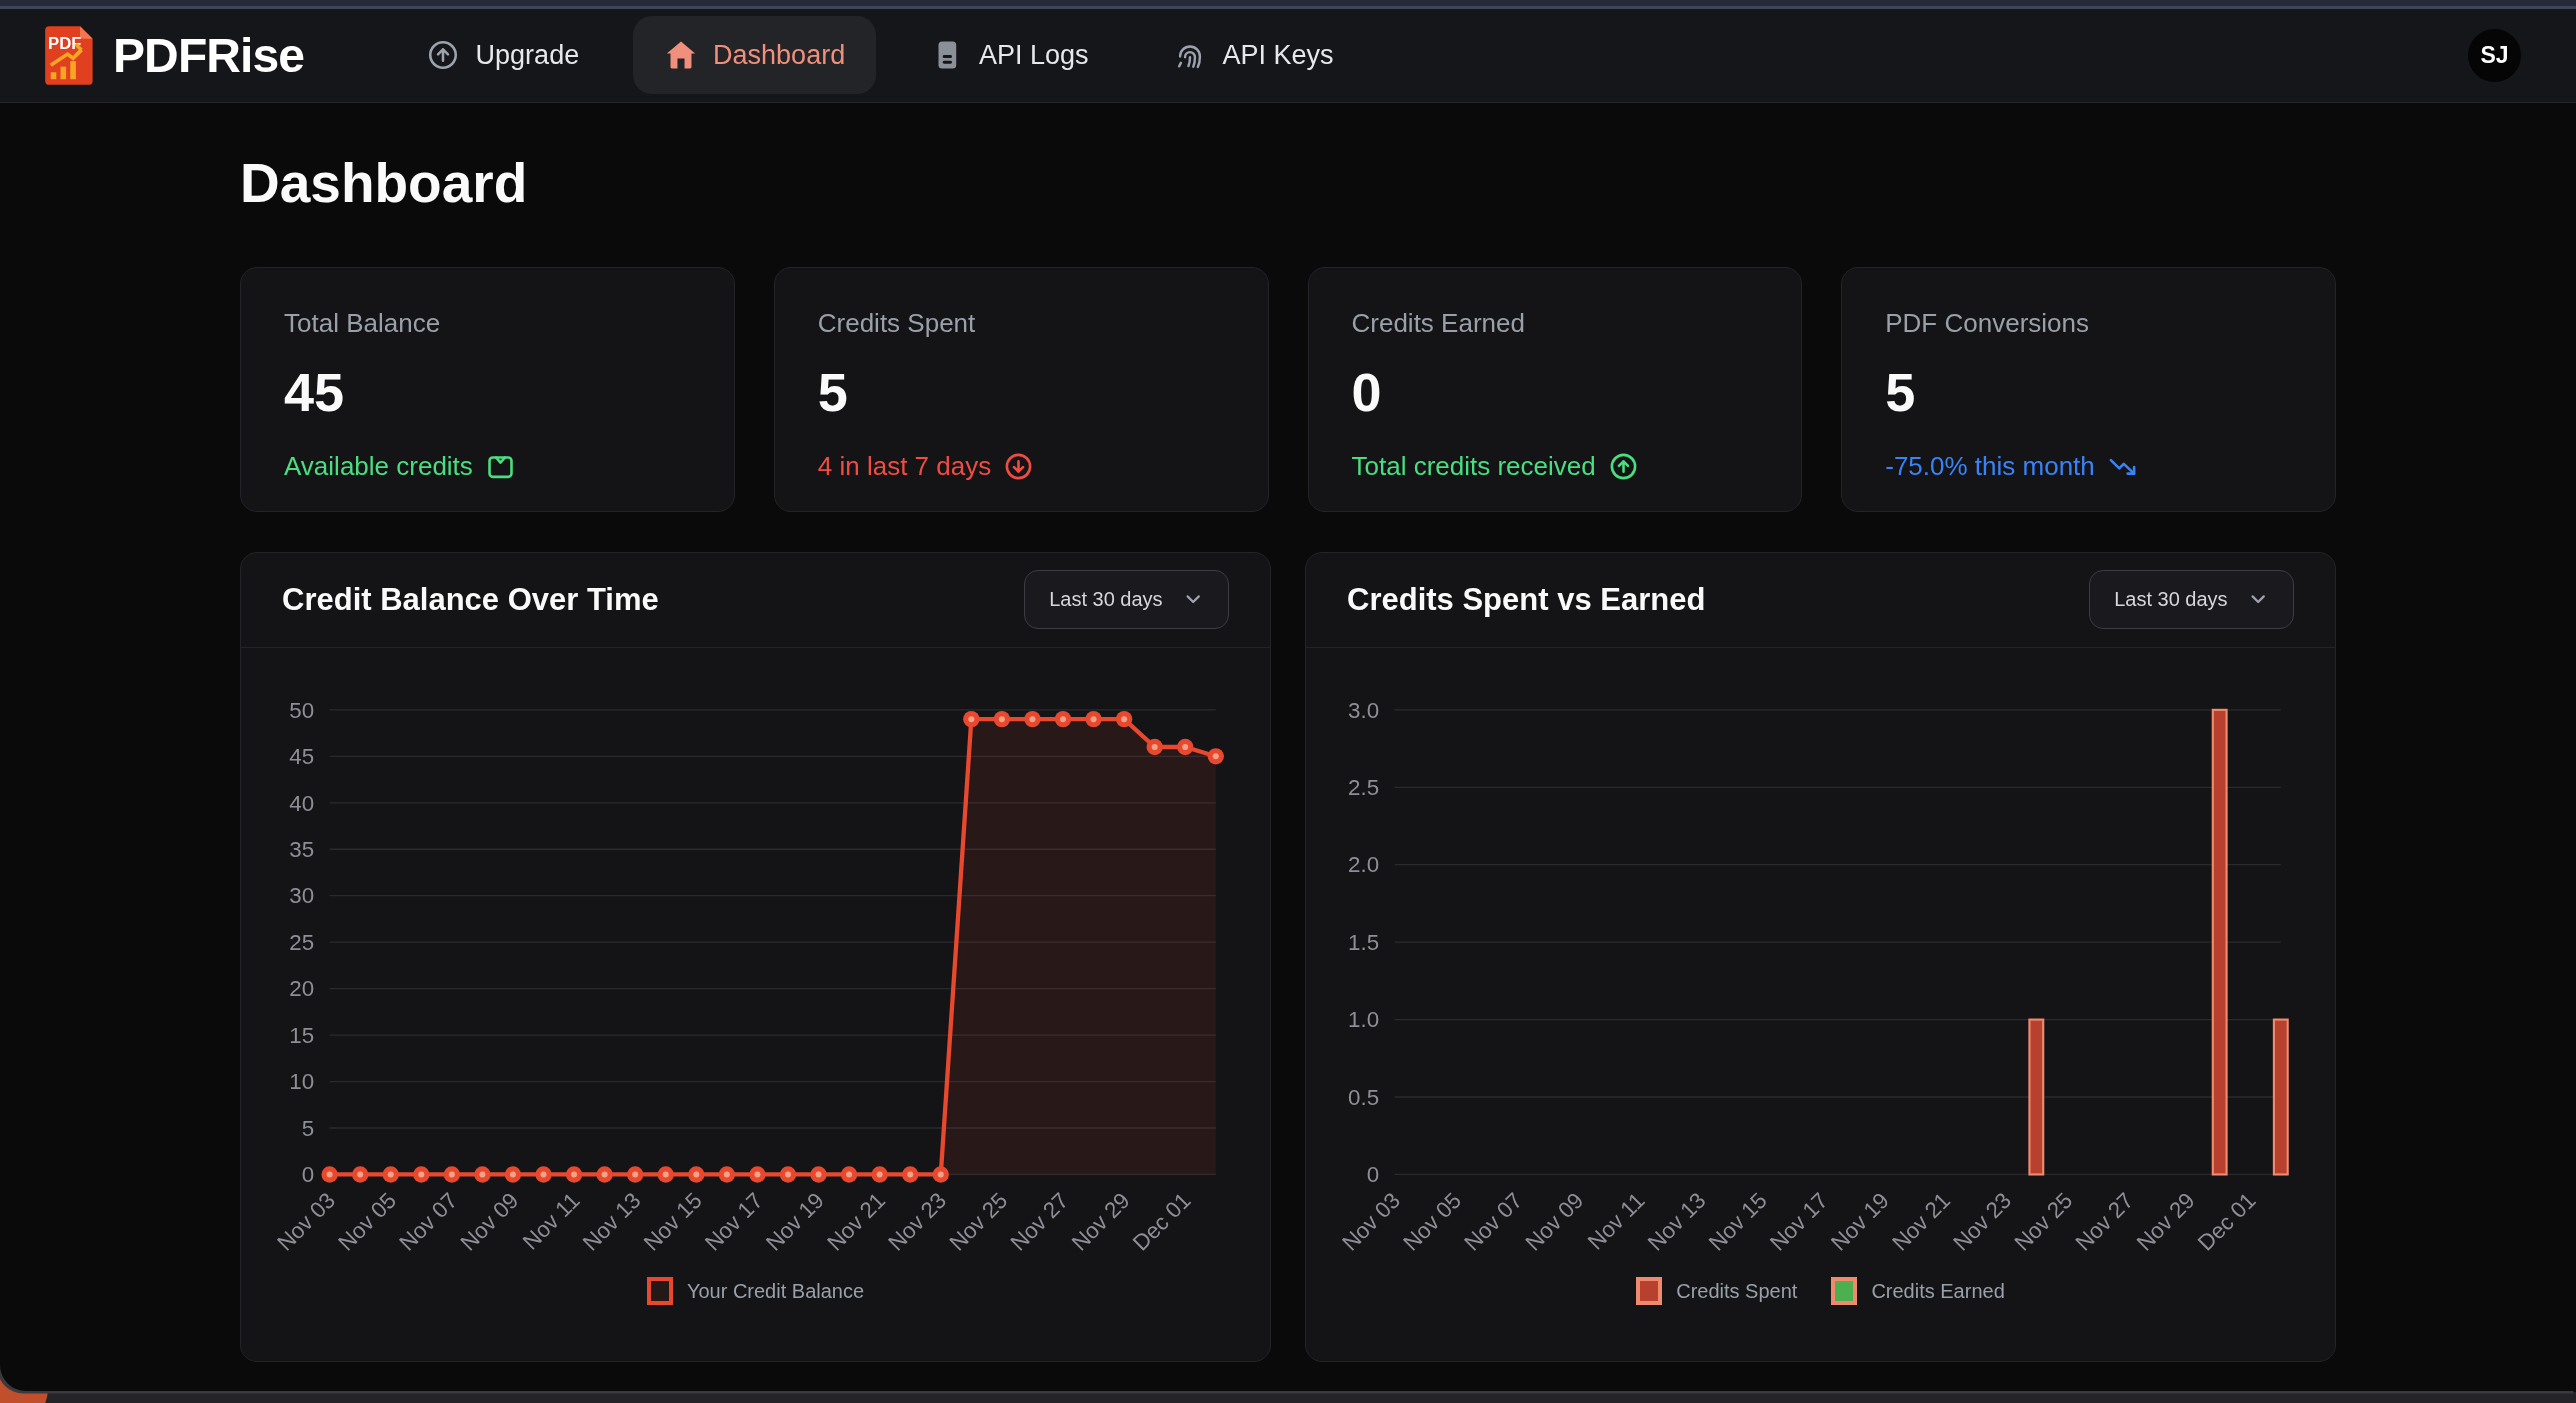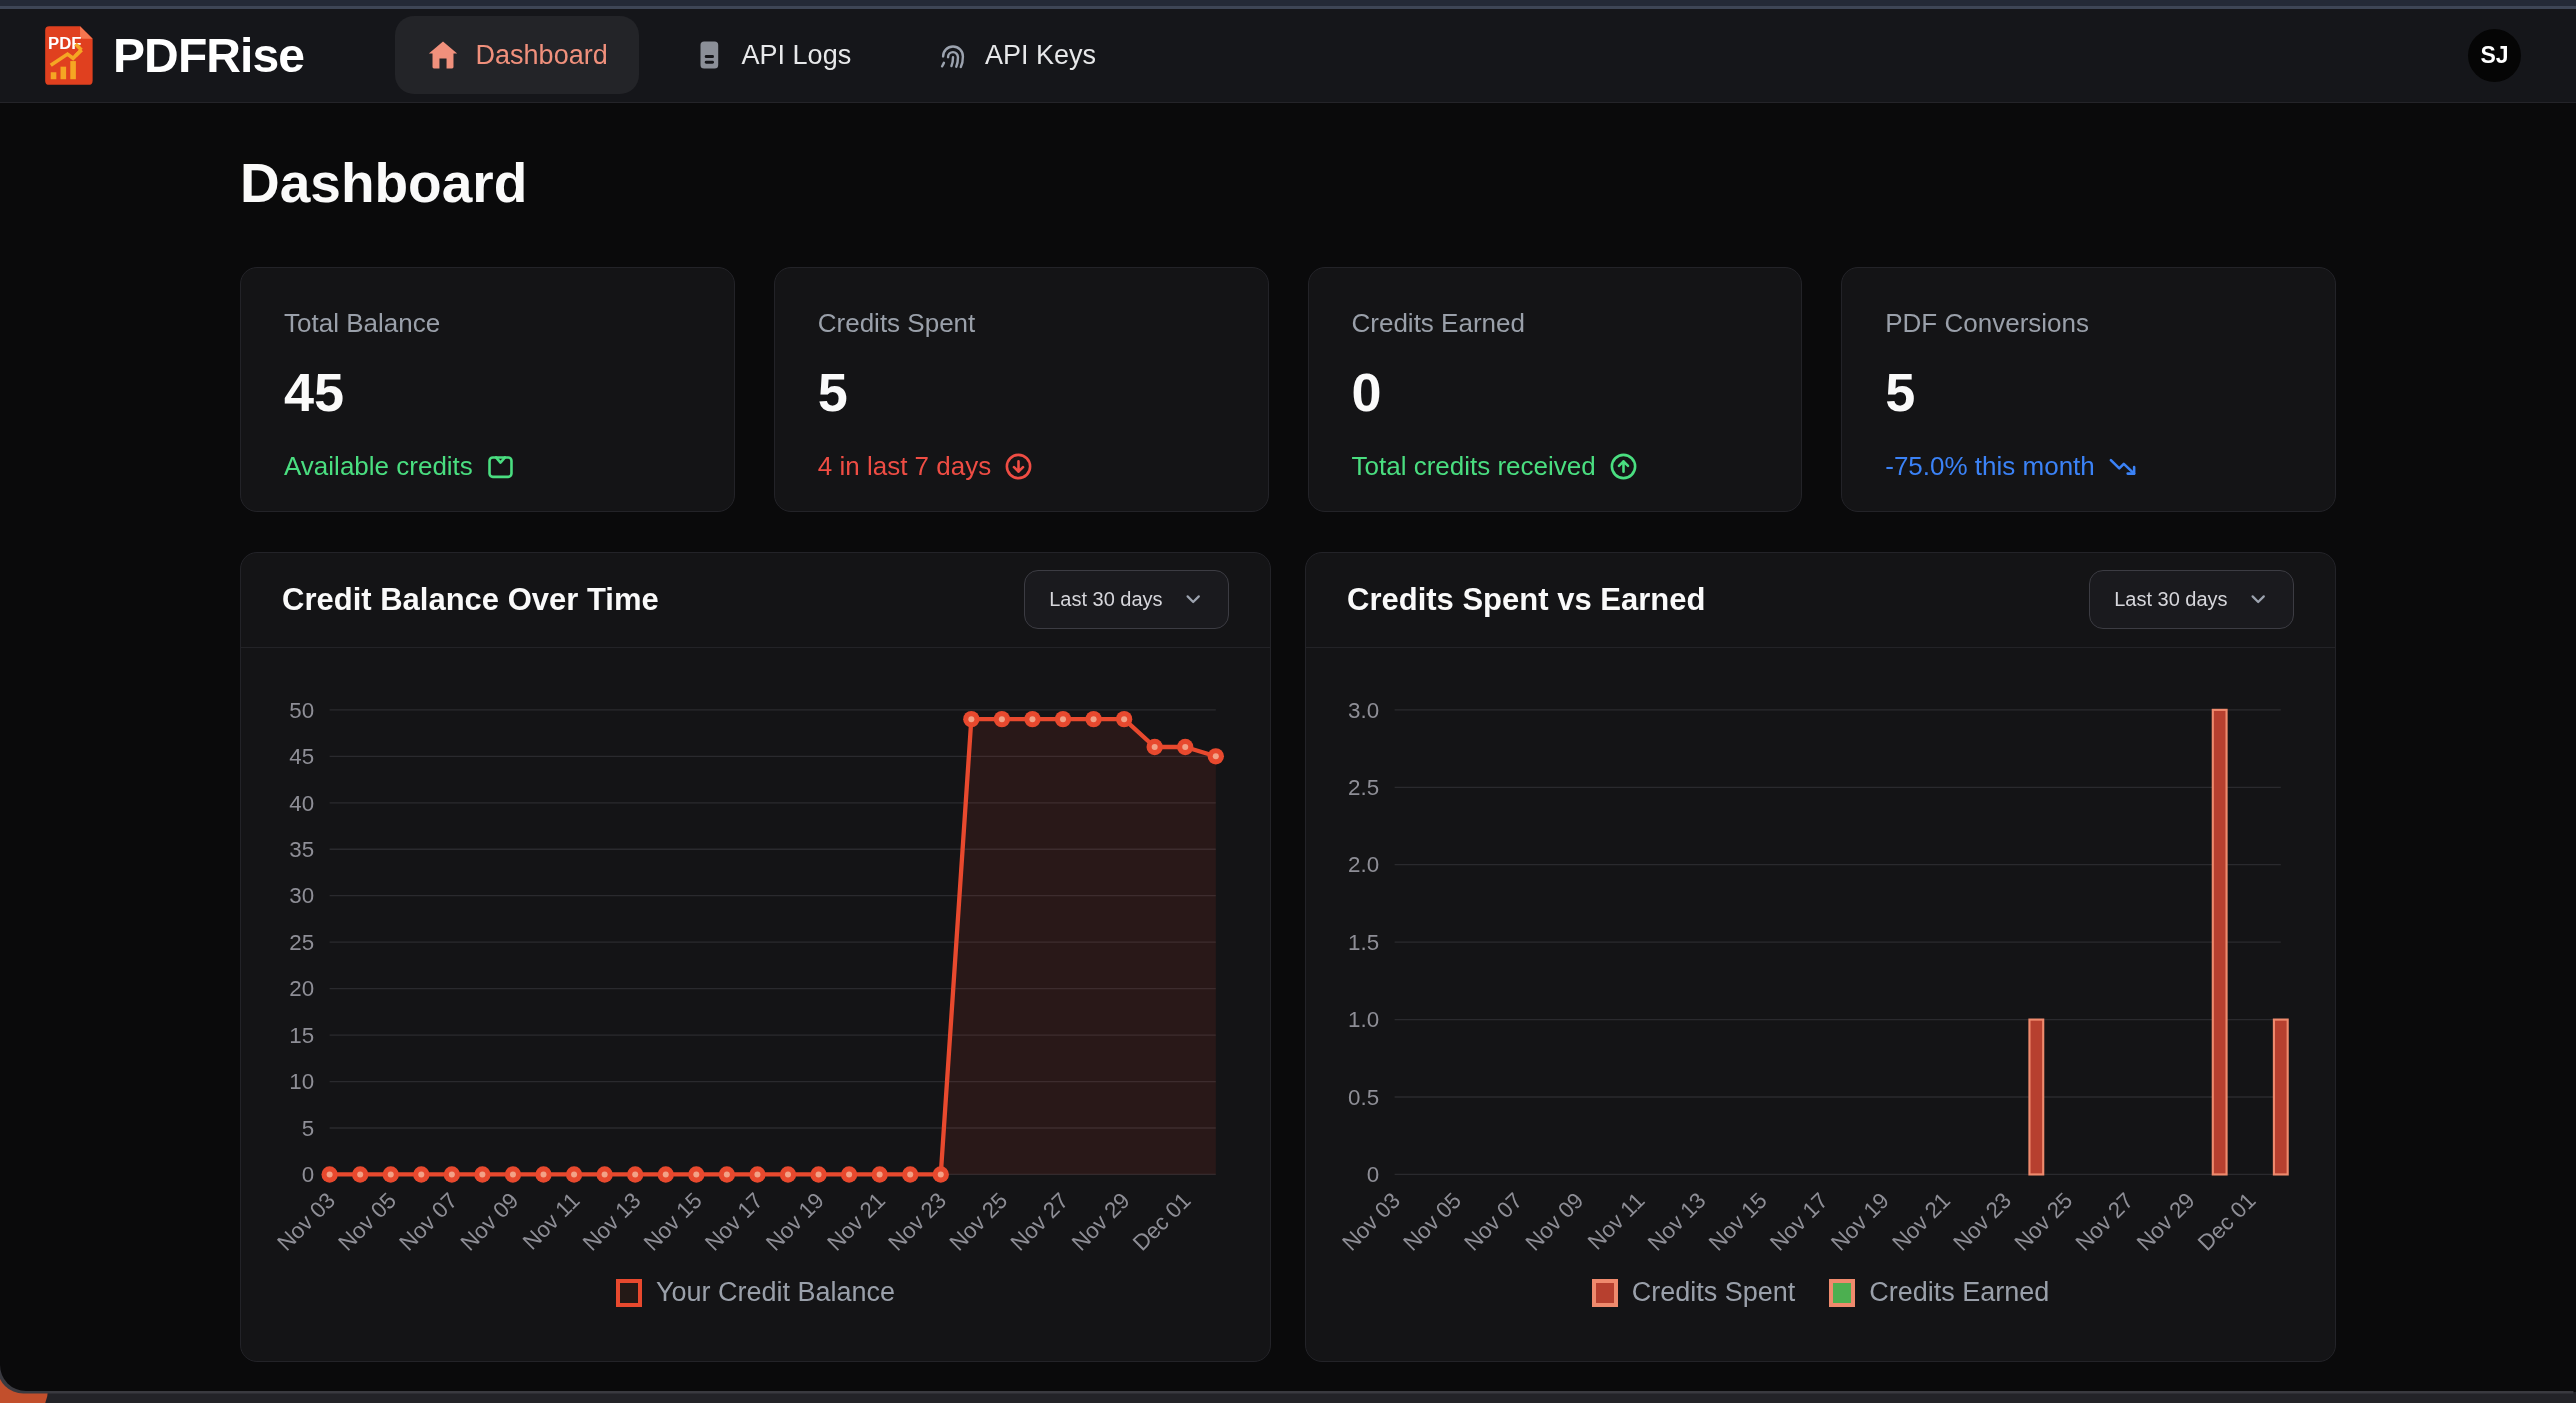--- a/index.html
+++ b/index.html
@@ -89,21 +89,21 @@
     padding: 17px 24px; color: #d6d6db; font-size: 20px; cursor: pointer;
   }
   .range-select svg { width: 22.4px; height: 22.4px; }
   .chart-svg { display: block; width: 100%; height: 621px; }
   .chart-legend {
     display: flex; align-items: center; justify-content: center; gap: 34px;
     margin-top: 8.6px;
   }
   .legend-item { display: flex; align-items: center; gap: 14px; cursor: pointer; }
   .legend-swatch { width: 26px; height: 28px; border: 4.3px solid transparent; }
-  .legend-label { color: #9aa0aa; font-size: 27px; }
+  .legend-label { color: #9aa0aa; font-size: 20px; }
 </style>
 </head>
 <body>
 
 <div class="app">
   <div class="top-strip"></div>
 
   <div class="navbar">
     <div class="brand">
       <svg class="brand-logo" viewBox="0 0 48 48">
@@ -113,20 +113,27 @@
         <rect x="12" y="36" width="4" height="5" fill="#f5a623"></rect>
         <rect x="19" y="32" width="4" height="9" fill="#f5a623"></rect>
         <rect x="26" y="28" width="4" height="13" fill="#f5a623"></rect>
         <path d="M12 31 L24 23 L28 26 L34 20" stroke="#f5a623" stroke-width="2.6" fill="none"></path>
         <path d="M34 20 l-6 0 m6 0 l0 6" stroke="#f5a623" stroke-width="2.6" fill="none" transform="rotate(45 34 20)"></path>
       </svg>
       <span class="brand-name">PDFRise</span>
     </div>
 
     <div class="nav-menu">
+      <div class="nav-item">
+        <svg viewBox="0 0 24 24" fill="none" stroke="#9ca3af" stroke-width="1.8" stroke-linecap="round" stroke-linejoin="round">
+          <circle cx="12" cy="12" r="9"></circle>
+            <path d="M12 16 V8 M8.5 11.5 L12 8 l3.5 3.5"></path>
+        </svg>
+        <span>Upgrade</span>
+      </div>
       <div class="nav-item active">
         <svg viewBox="0 0 24 24" fill="#f0907c">
           <path d="M12 2.5 L22 11 h-2.6 v9.5 q0 1 -1 1 h-3.9 v-7 h-5 v7 H5.6 q-1 0 -1 -1 V11 H2 z"></path>
         </svg>
         <span>Dashboard</span>
       </div>
       <div class="nav-item">
         <svg viewBox="0 0 24 24">
           <rect x="6" y="2.5" width="12.5" height="19" rx="2.5" fill="#8b8f98"></rect>
           <rect x="9" y="12" width="6.5" height="2.2" rx="1" fill="#15161a"></rect>

